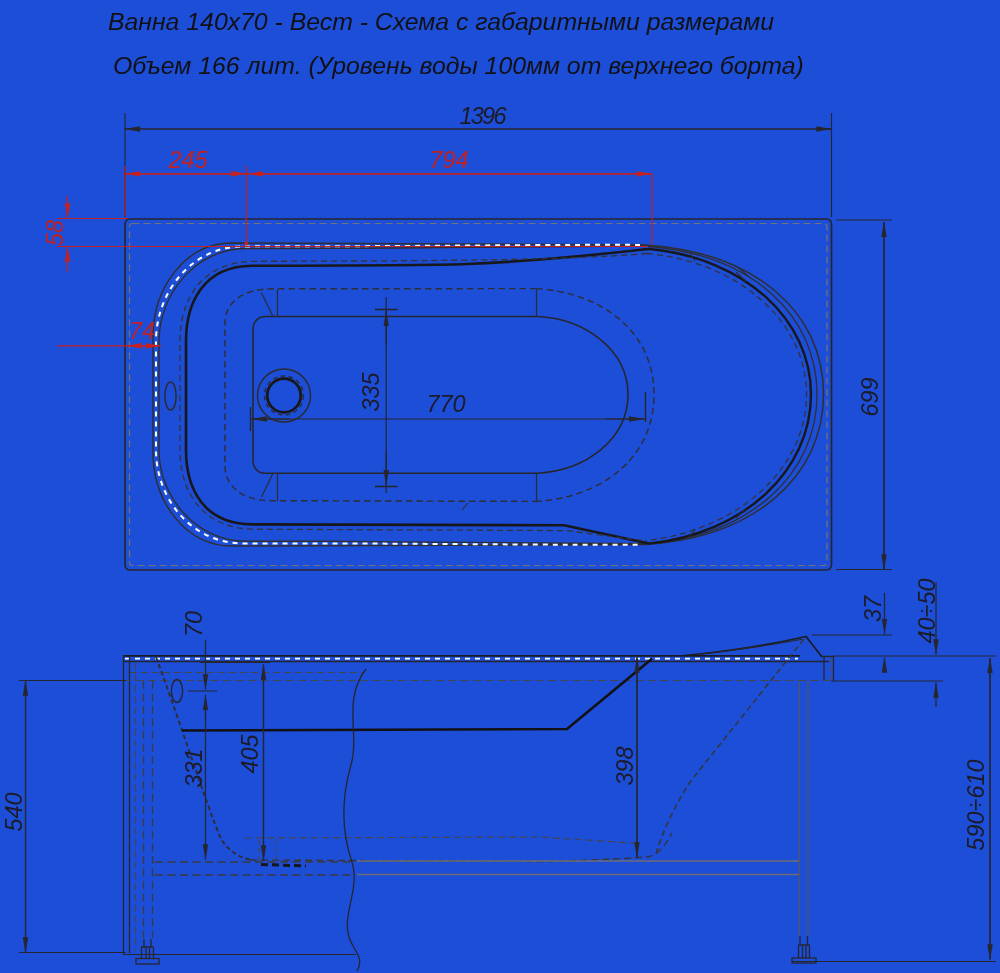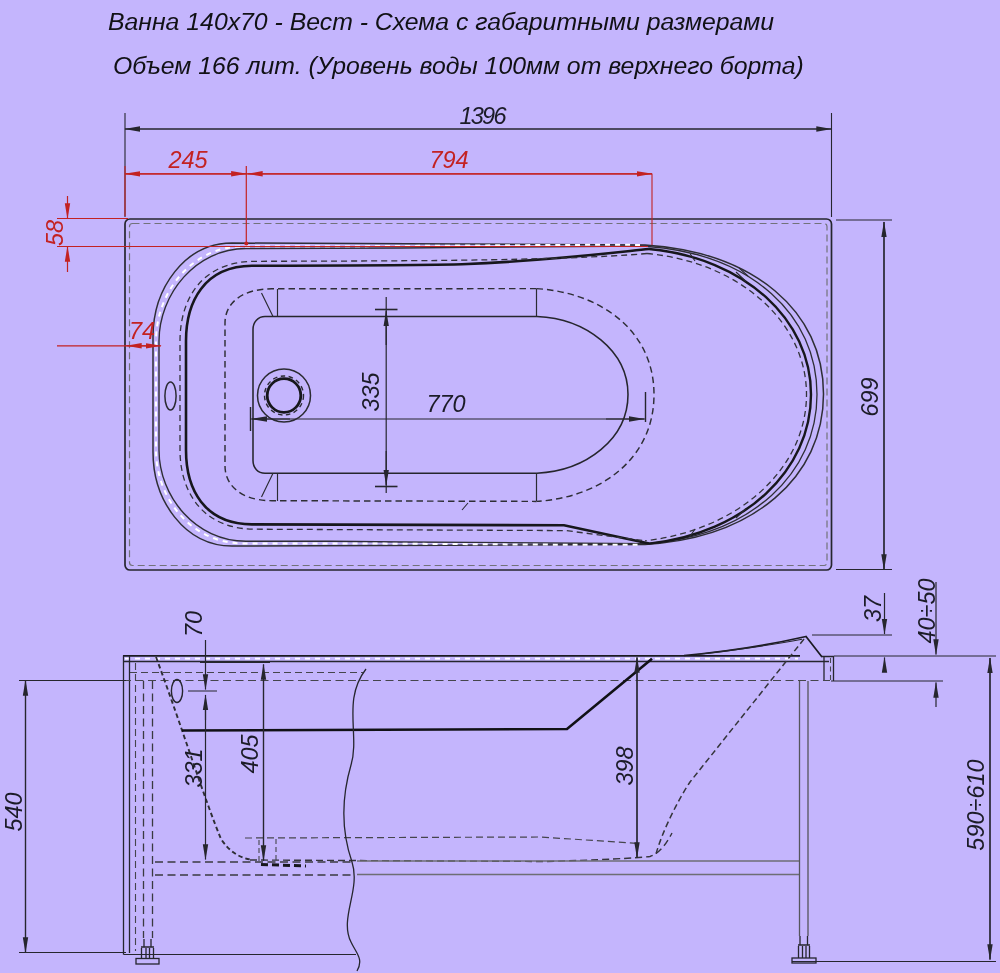--- a/index.html
+++ b/index.html
@@ -1,16 +1,16 @@
 <!DOCTYPE html>
 <html><head>
 <meta charset="utf-8">
 <style>
   html,body{margin:0;padding:0;background:#ffffff;}
-  .page{width:1000px;height:973px;position:relative;background:#c4b5fd;overflow:hidden;}
+  .page{width:1000px;height:973px;position:relative;background:#1d4ed8;overflow:hidden;}
   svg{display:block;}
   text{font-family:"Liberation Sans", sans-serif;font-style:italic;}
 </style>
 </head>
 <body>
 <div class="page">
 <svg width="1000" height="973" viewBox="0 0 1000 973" style="filter:blur(0.35px)">
 <defs>
   <marker id="ab" orient="auto" markerWidth="16" markerHeight="7" refX="15.2" refY="3.5" markerUnits="userSpaceOnUse">
           <path d="M0,0.8 L16,3.5 L0,6.2 z" fill="#26262e"></path>

